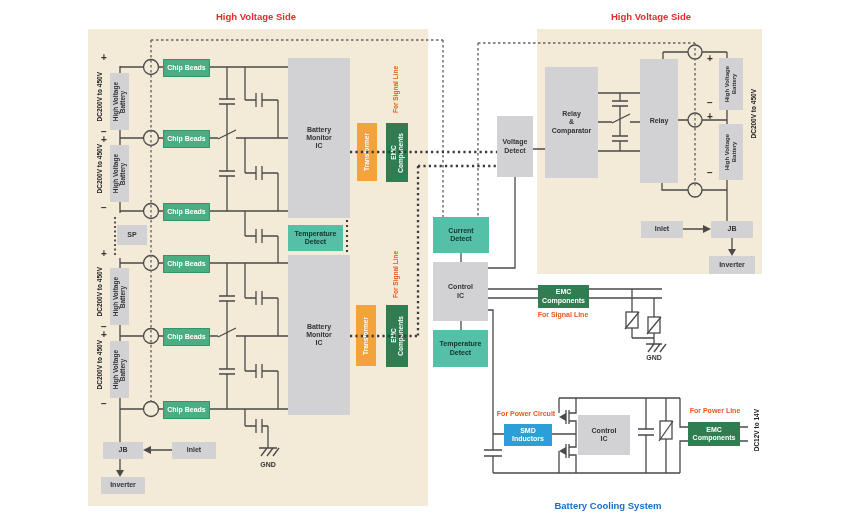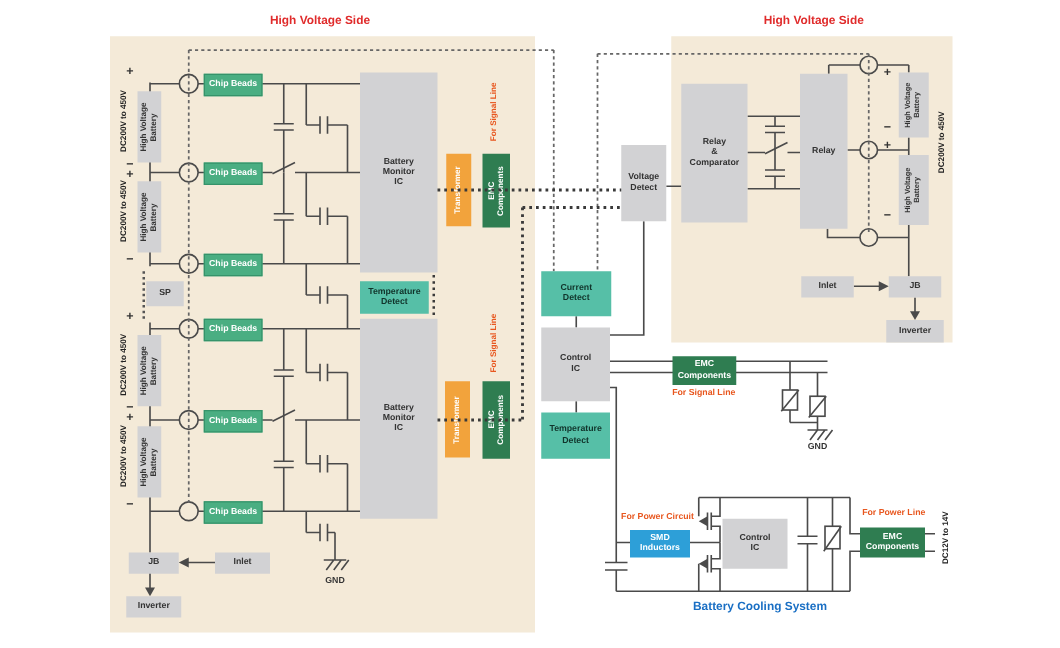--- a/index.html
+++ b/index.html
@@ -242,21 +242,21 @@
   <div class="box blue" style="left:504px;top:424px;width:48px;height:22px;">SMD
 Inductors</div>
   <div class="box gray" style="left:578px;top:415px;width:52px;height:40px;">Control
 IC</div>
   <div class="note" style="left:686px;top:407px;width:58px;">For Power Line</div>
   <div class="box dgreen" style="left:688px;top:422px;width:52px;height:24px;">EMC
 Components</div>
   <div class="dclabel" style="left:750px;top:403px;width:12px;height:54px;">
       <span class="vtext">DC12V to 14V</span>
     </div>
-  <div class="bluecap" style="left:546px;top:480px;width:124px;">Battery Cooling System</div>
+  <div class="bluecap" style="left:546px;top:500px;width:124px;">Battery Cooling System</div>
 
   <svg class="layer" width="848" height="518">
     <g fill="none" stroke="#3a3a3a" stroke-width="2.3" stroke-dasharray="2.2 3.2">
       <path d="M350,152 H497"></path>
       <path d="M418,166 H497"></path>
       <path d="M418,166 V336"></path>
       <path d="M350,336 H418"></path>
     </g>
   </svg>
 

